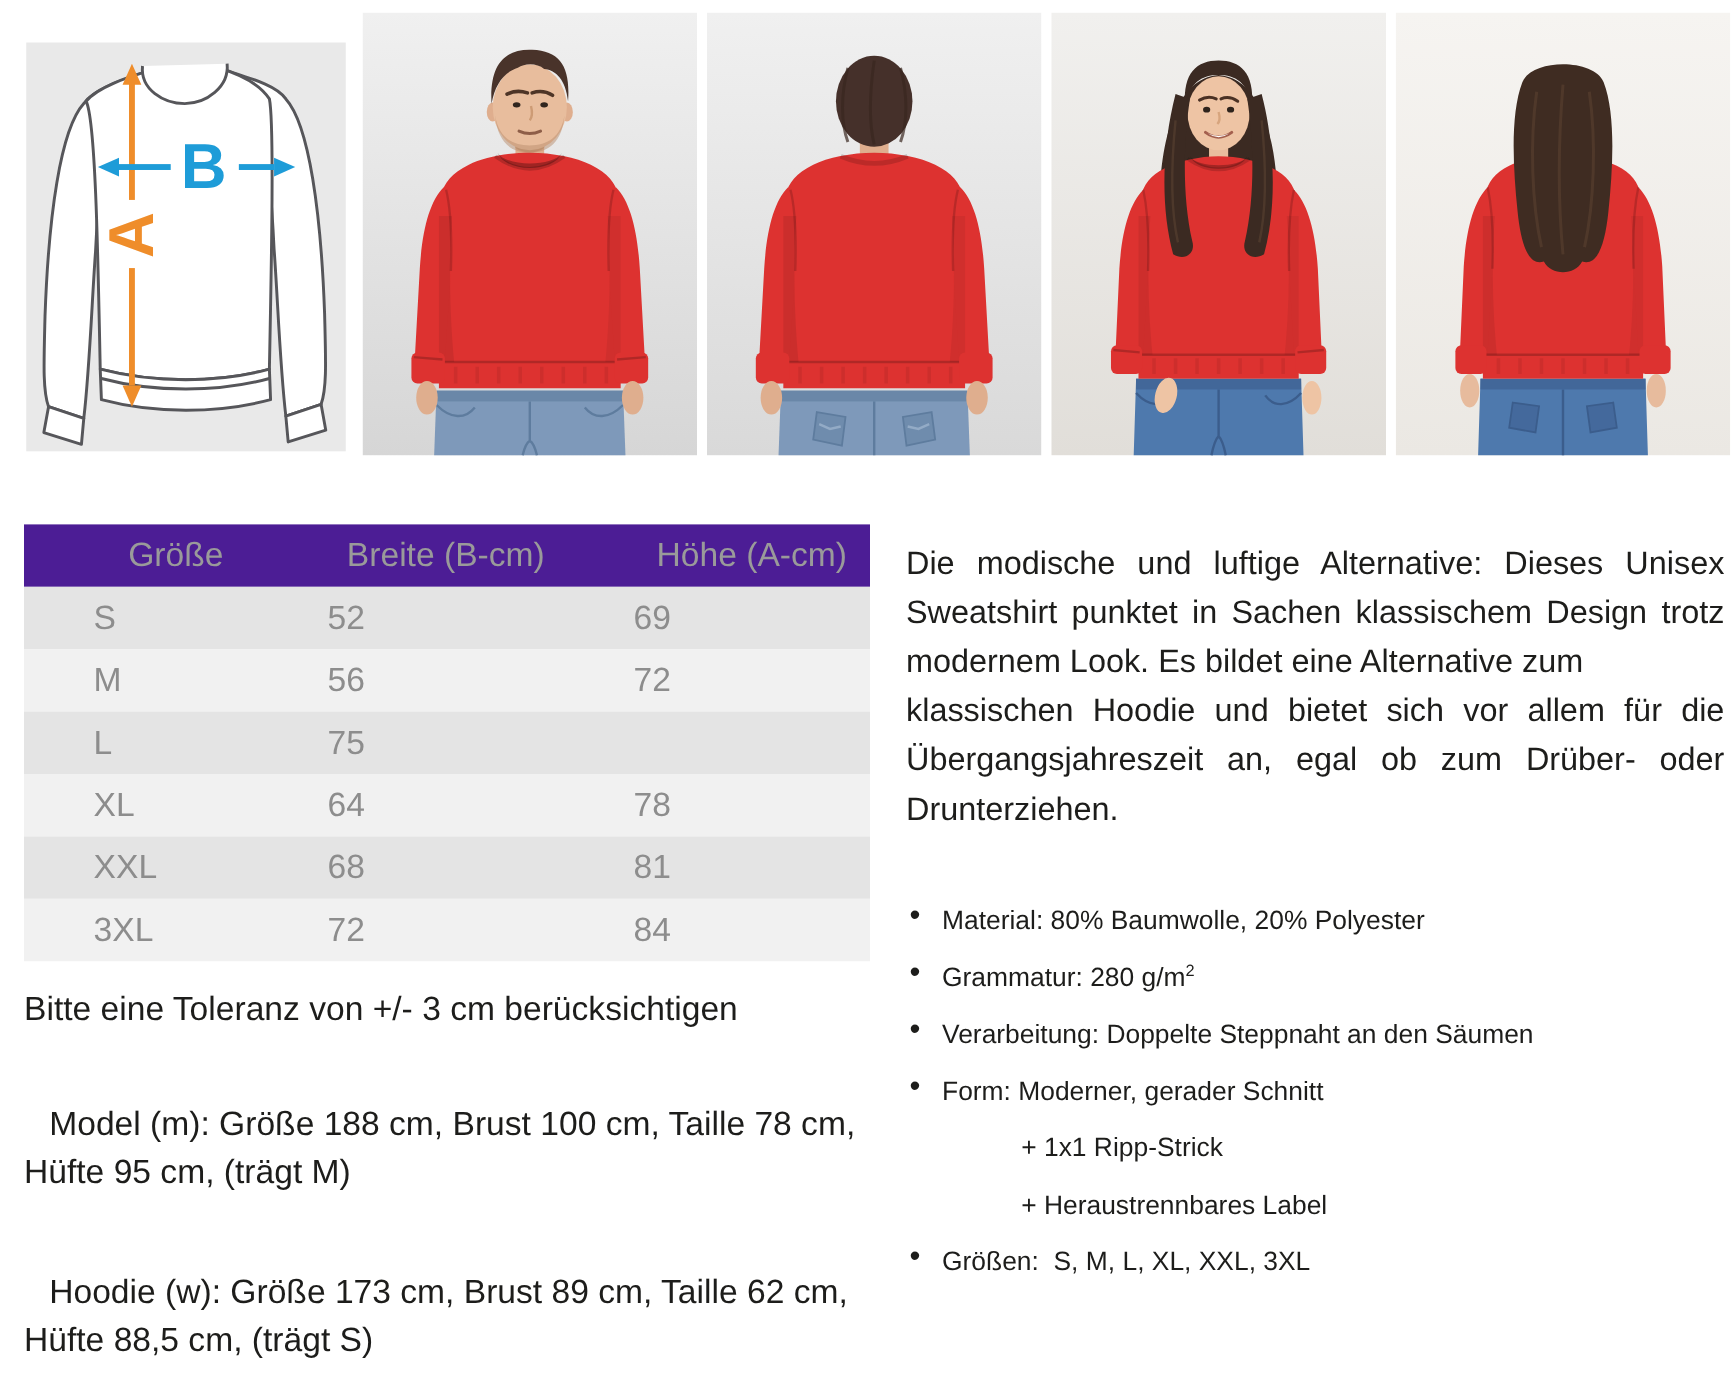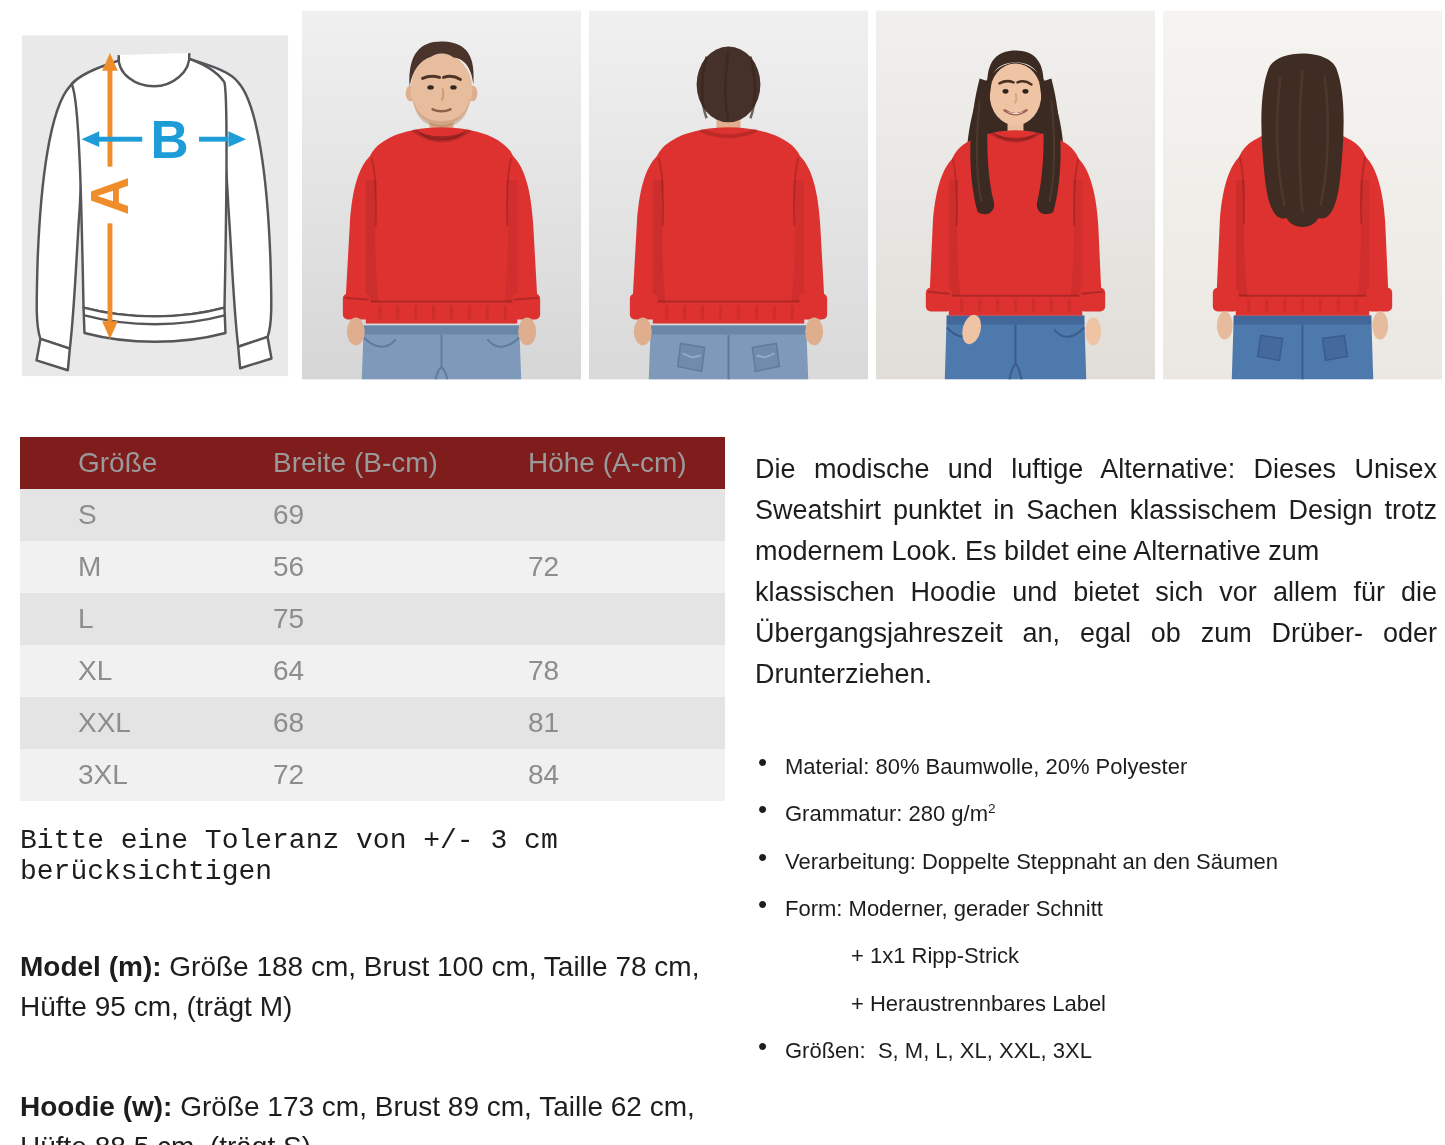--- a/index.html
+++ b/index.html
@@ -17,28 +17,28 @@
   
   .content { display:flex; margin:57px 8px 0 20px; }
   .left-col { width:712px; flex:none; }
   .right-col { flex:1; margin-left:23px; padding-top:12px; }
 
   
   .size-table { width:705px; font-size:28px; color:#8d8d8d; }
   .trow { display:grid; grid-template-columns:195px 255px 255px;
           height:52px; align-items:center; }
   .trow > div { padding-left:58px; }
-  .trow.thead { background:#7f1d1d; color:#9a9a9a; }
+  .trow.thead { background:#4c1d95; color:#9a9a9a;text-align:center; }
   .trow.dark  { background:#e4e4e4; }
   .trow.light { background:#f1f1f1; }
 
-  .tolerance { font-size:28px; margin:24px 0 0 0;font-family:Liberation Mono, monospace; }
+  .tolerance { font-size:28px; margin:24px 0 0 0; }
 
   .model-info { font-size:28px; line-height:40px; max-width:700px; margin:60px 0 0 0; }
-  .model-info .lbl { font-weight:bold; }
+  .model-info .lbl { font-weight:normal;margin-left:21px; }
 
   
   .desc { font-size:27px; line-height:41px; }
   .desc .line { text-align:justify; }
   .desc .line.j { text-align-last:justify; }
 
   .features { list-style:none; margin:46px 0 0 0; padding:0;
               font-size:22px; }
   .features li { position:relative; padding-left:30px; line-height:42px; }
   .features li.b::before { content:"\2022"; position:absolute; left:3px; top:0;
@@ -275,20 +275,21 @@
 
     <div class="left-col">
       <div class="size-table">
         <div class="trow thead">
           <div>Größe</div>
           <div>Breite (B-cm)</div>
           <div>Höhe (A-cm)</div>
         </div>
         <div class="trow dark">
           <div>S</div>
+          <div>52</div>
           <div>69</div>
         </div>
         <div class="trow light">
           <div>M</div>
           <div>56</div>
           <div>72</div>
         </div>
         <div class="trow dark">
           <div>L</div>
           <div>75</div>

